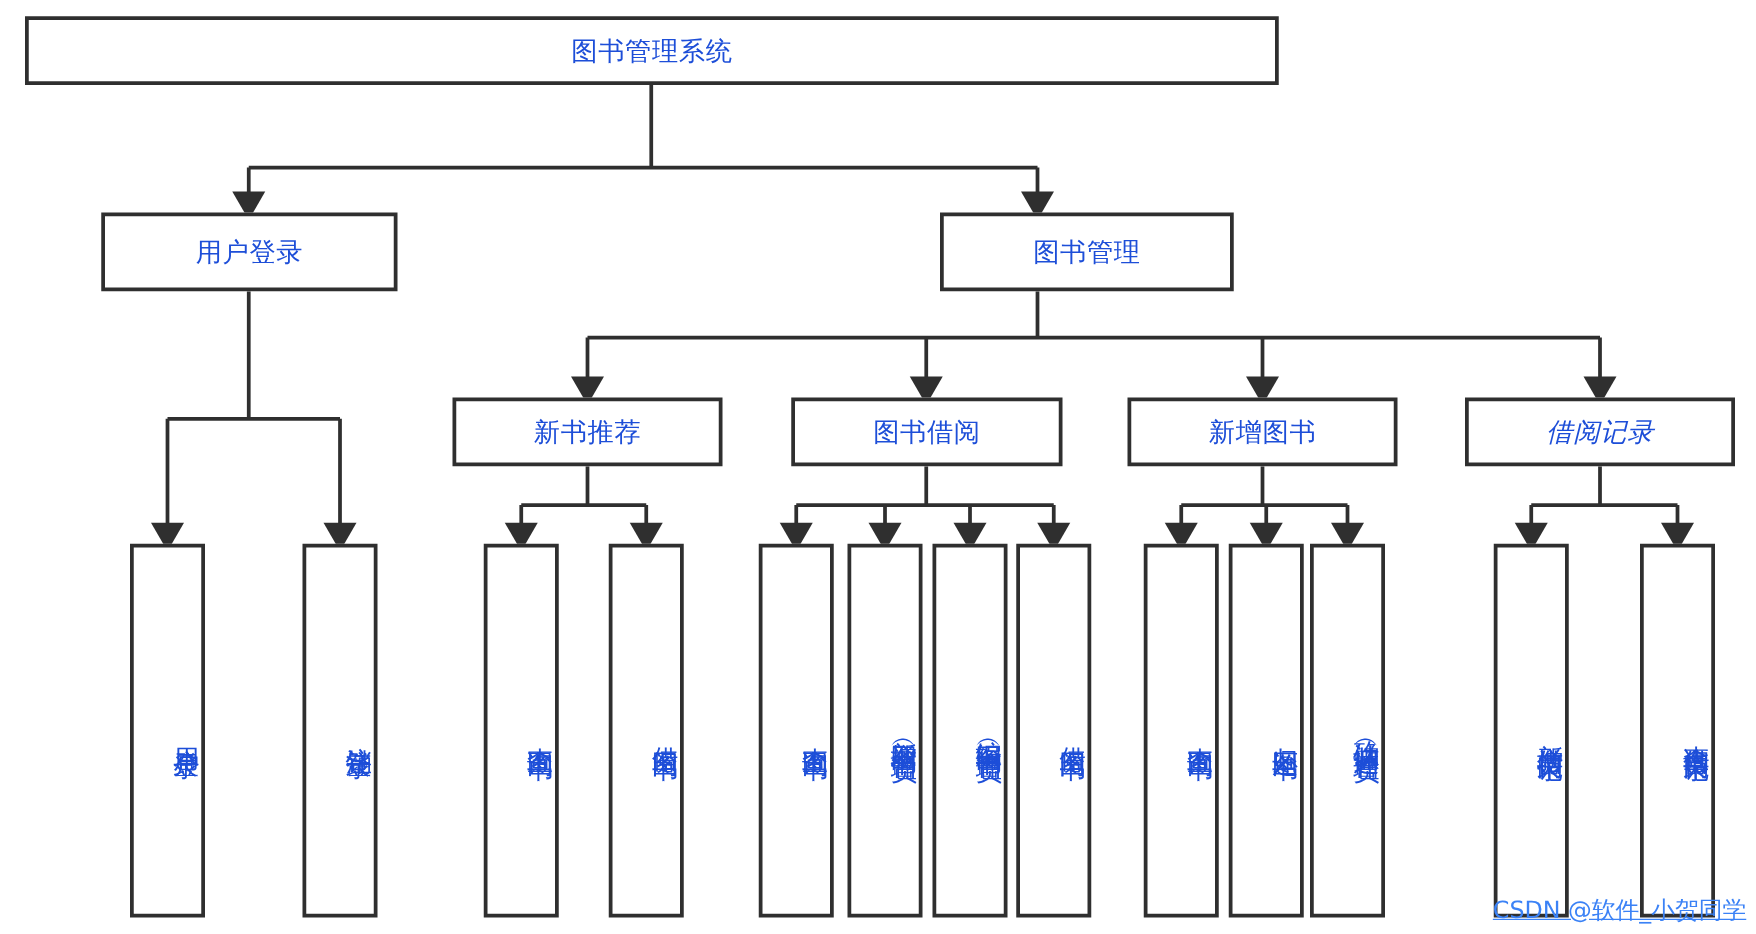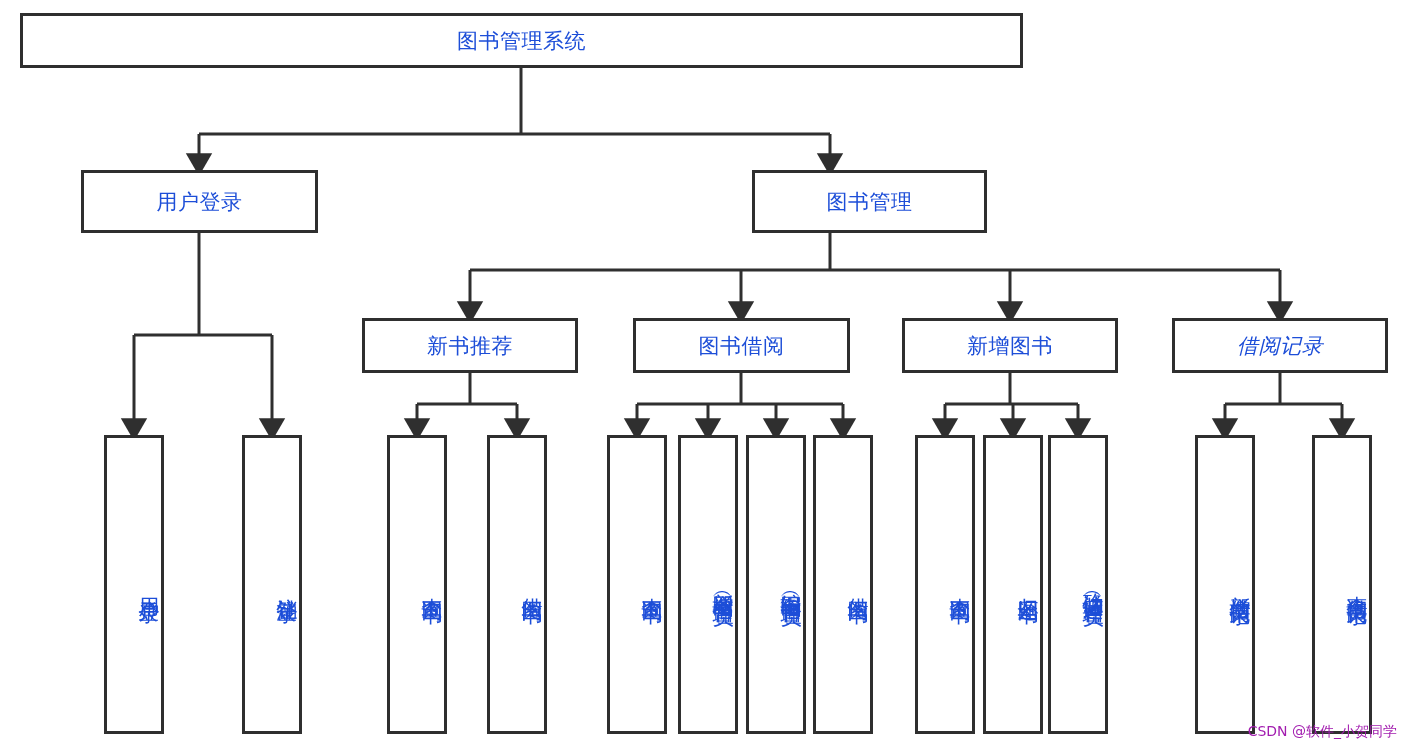--- a/index.html
+++ b/index.html
@@ -54,24 +54,25 @@
   .node.vert .vtext {
     writing-mode: vertical-rl;
     text-orientation: upright;
     display: block;
     text-align: center;
   }
   .watermark {
     position: absolute;
     right: 8px;
     bottom: 6px;
-    font-size: 14px;
-    color: #a21caf;
+    font-size: 19px;
+    color: #3b82f6;
     white-space: nowrap;
     z-index: 3;
+    text-decoration: underline;
   }
 </style>
 </head>
 <body>
 
 <div id="canvas">
 
   <svg id="wires" viewBox="0 0 1405 747" xmlns="http://www.w3.org/2000/svg">
     <defs>
       <marker id="arrow" markerWidth="11" markerHeight="11" refX="4.2" refY="5" orient="auto" markerUnits="strokeWidth">

